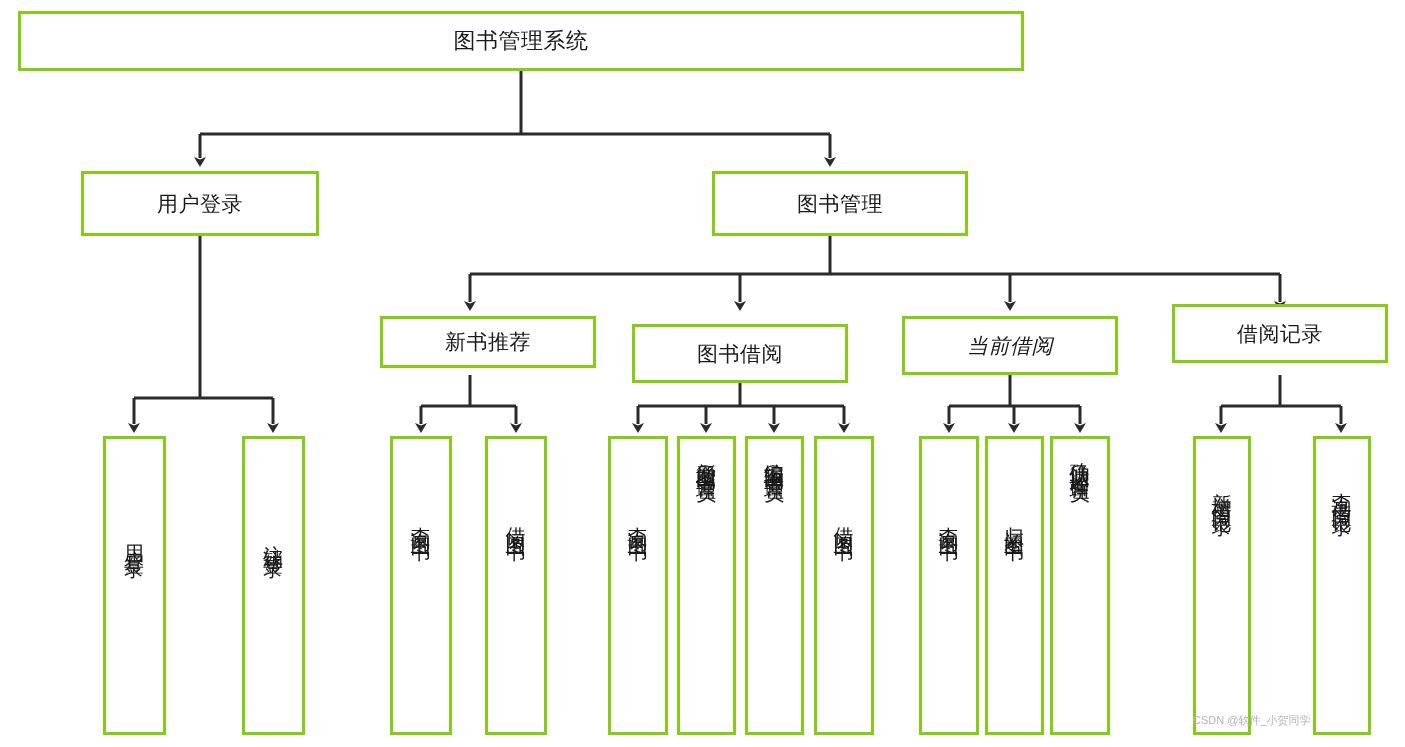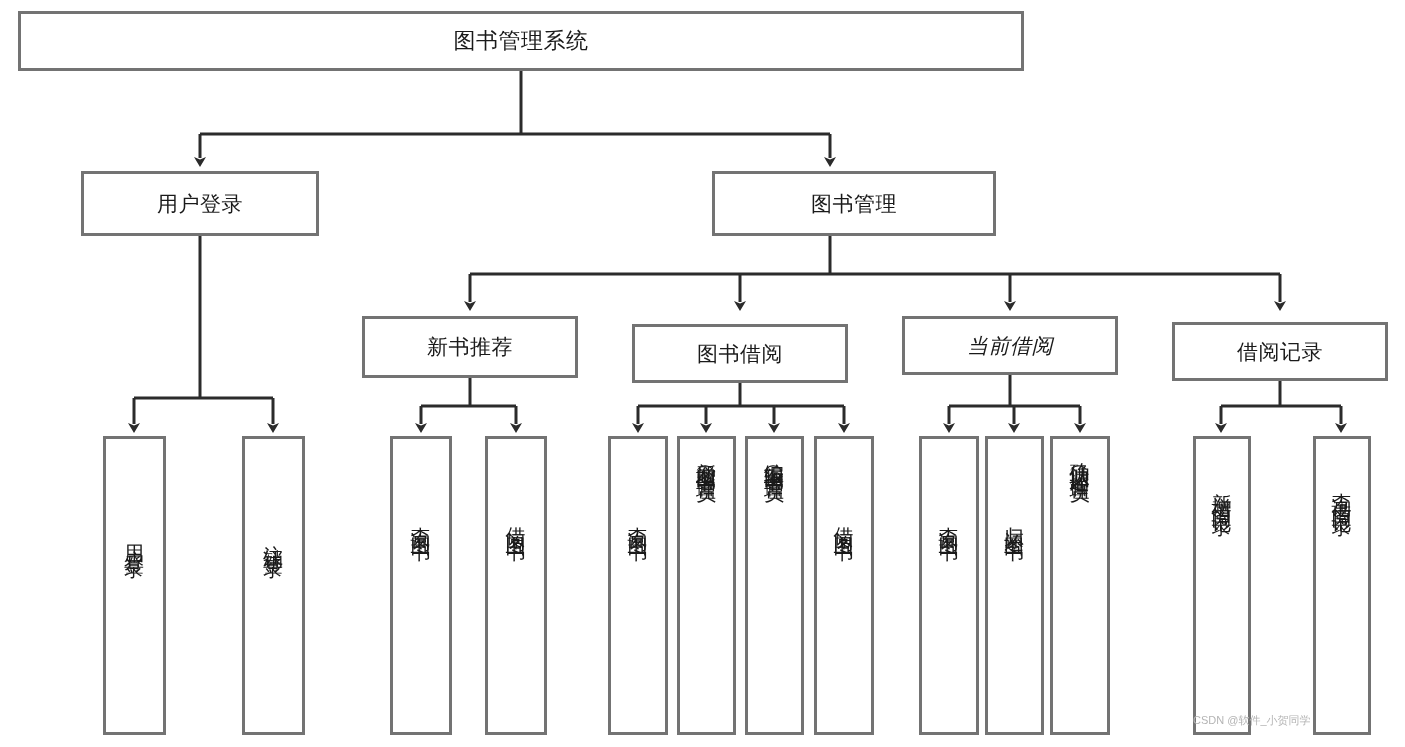--- a/index.html
+++ b/index.html
@@ -22,21 +22,21 @@
     left: 0;
     top: 0;
     width: 1405px;
     height: 747px;
     pointer-events: none;
   }
   .node {
     position: absolute;
     box-sizing: border-box;
     background: #ffffff;
-    border: 3px solid #737373;
+    border: 3px solid #84cc16;
     display: flex;
     align-items: center;
     justify-content: center;
     color: #1a1a1a;
     z-index: 2;
   }
   .node-label {
     display: block;
     text-align: center;
     line-height: 1.12;
@@ -134,37 +134,37 @@
   </svg>
 
   <div class="node h-node root" style="left:18px; top:11px; width:1006px; height:60px;">
     <span class="node-label">图书管理系统</span>
   </div>
 
   <div class="node h-node" style="left:81px; top:171px; width:238px; height:65px;">
     <span class="node-label">用户登录</span>
   </div>
 
-  <div class="node h-node" style="left:712px; top:171px; width:284px; height:65px;">
+  <div class="node h-node" style="left:712px; top:171px; width:256px; height:65px;">
     <span class="node-label">图书管理</span>
   </div>
 
-  <div class="node h-node" style="left:362px; top:316px; width:216px; height:62px;">
+  <div class="node h-node" style="left:380px; top:316px; width:216px; height:52px;">
     <span class="node-label">新书推荐</span>
   </div>
 
   <div class="node h-node" style="left:632px; top:316px; width:216px; height:59px;margin-top:8px;">
     <span class="node-label">图书借阅</span>
   </div>
 
   <div class="node h-node" style="left:902px; top:316px; width:216px; height:59px;font-style:italic;">
     <span class="node-label">当前借阅</span>
   </div>
 
-  <div class="node h-node" style="left:1172px; top:322px; width:216px; height:59px;">
+  <div class="node h-node" style="left:1172px; top:304px; width:216px; height:59px;">
     <span class="node-label">借阅记录</span>
   </div>
 
   <div class="node v-node" style="left:103px; top:436px; width:63px; height:299px; padding-top:90px;">
     <span class="node-label">用户登录</span>
   </div>
 
   <div class="node v-node" style="left:242px; top:436px; width:63px; height:299px; padding-top:90px;">
     <span class="node-label">注销登录</span>
   </div>

